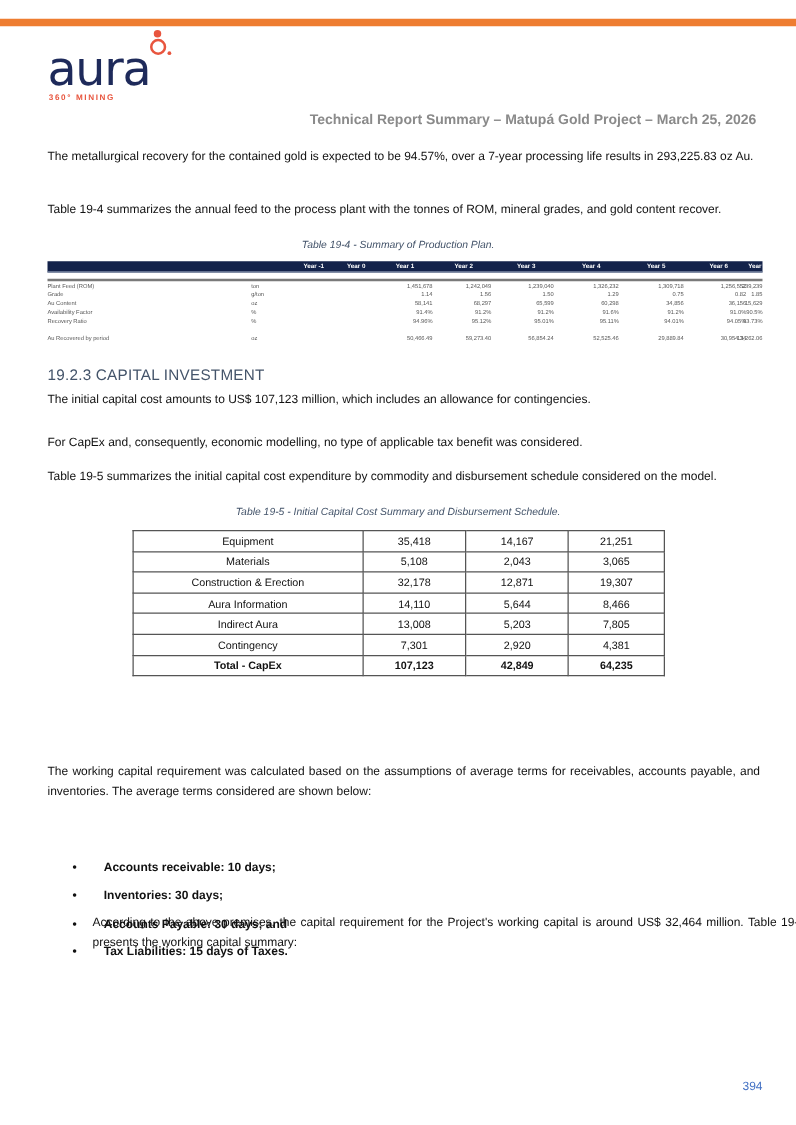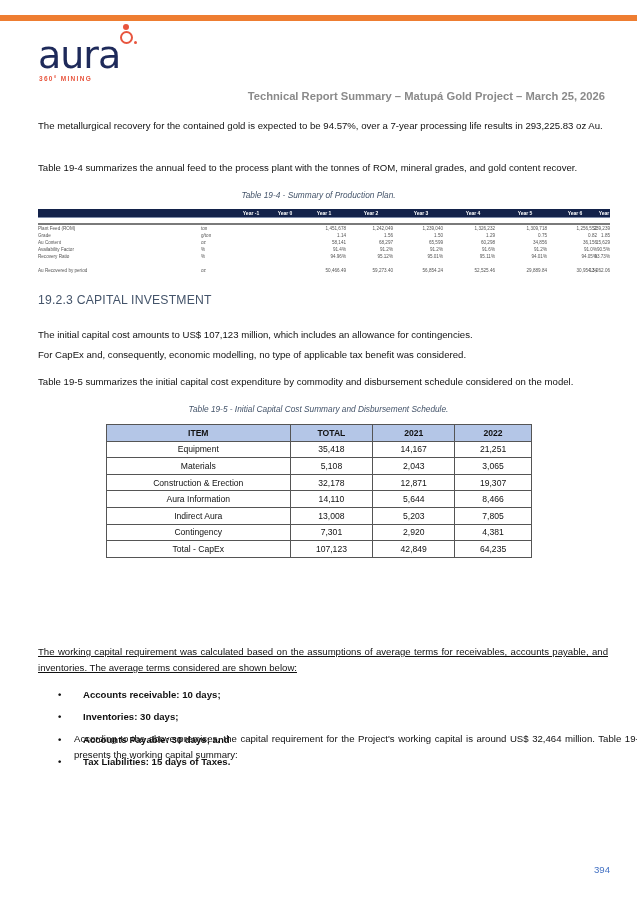--- a/index.html
+++ b/index.html
@@ -30,21 +30,21 @@
   .prod-row .lab { left: 0; }
   .prod-row .unit { left: 163px; }
   .prod-row .v { text-align: right; width: 50px; }
 
   .section-h { position: absolute; left: 38px; top: 293px; font-size: 12.2px; color: #44546A; letter-spacing: 0.2px; text-align: center; }
 
   
   .capex { position: absolute; left: 106px; top: 424px; border-collapse: collapse; width: 426px; font-size: 8.6px; }
   .capex td, .capex th { border: 1px solid #555; height: 15.6px; padding: 0; text-align: center; }
   .capex th, .capex td.hd { background: #B4C6E7; font-weight: bold; color: #111; }
-  .capex td.b { font-weight: normal; }
+  .capex td.b { font-weight: bold; }
 
   .bullets { position: absolute; left: 58px; top: 687px; font-size: 9.6px; font-weight: bold; }
   .bullet { position: relative; height: 22.4px; line-height: 16px; }
   .bullet .dot { position: absolute; left: 0; top: 0; }
   .bullet .txt { position: absolute; left: 25px; top: 0; white-space: nowrap; }
   .page-num { position: absolute; left: 594px; top: 864px; font-size: 9.6px; color: #4472C4; }
 </style>
 </head>
 <body>
 
@@ -141,40 +141,34 @@
     <span class="v" style="left:305px;">59,273.40</span>
     <span class="v" style="left:355px;">56,854.24</span>
     <span class="v" style="left:407px;">52,525.46</span>
     <span class="v" style="left:459px;">29,889.84</span>
     <span class="v" style="left:509px;">30,954.34</span>
     <span class="v" style="left:522px;">13,262.06</span>
   </div>
 </div>
 
 <div class="section-h">19.2.3  CAPITAL INVESTMENT</div>
-<div class="para" style="top:327px;">The initial capital cost amounts to US$ 107,123 million, which includes an allowance for contingencies.</div>
+<div class="para" style="top:312px;">The initial capital cost amounts to US$ 107,123 million, which includes an allowance for contingencies.</div>
 <div class="para" style="top:347px;">For CapEx and, consequently, economic modelling, no type of applicable tax benefit was considered.</div>
 <div class="para" style="top:374px;">Table 19-5 summarizes the initial capital cost expenditure by commodity and disbursement schedule considered on the model.</div>
 
 <div class="caption" style="top:404px;">Table 19-5 - Initial Capital Cost Summary and Disbursement Schedule.</div>
 
 <table class="capex">
   <colgroup>
       <col style="width:184px">
       <col style="width:83px">
       <col style="width:82px">
       <col style="width:77px">
     </colgroup>
   <tbody>
-      <tr>
-    <th>ITEM</th>
-    <th>TOTAL</th>
-    <th>2021</th>
-    <th>2022</th>
-  </tr>
   <tr>
     <td>Equipment</td>
     <td>35,418</td>
     <td>14,167</td>
     <td>21,251</td>
   </tr>
   <tr>
     <td>Materials</td>
     <td>5,108</td>
     <td>2,043</td>
@@ -206,21 +200,21 @@
   </tr>
   <tr>
     <td class="b">Total - CapEx</td>
     <td class="b">107,123</td>
     <td class="b">42,849</td>
     <td class="b">64,235</td>
   </tr>
 </tbody>
   </table>
 
-<div class="para" style="top:644px;text-decoration:underline;">The working capital requirement was calculated based on the assumptions of average terms for receivables, accounts payable, and inventories. The average terms considered are shown below:</div>
+<div class="para" style="top:610px;">The working capital requirement was calculated based on the assumptions of average terms for receivables, accounts payable, and inventories. The average terms considered are shown below:</div>
 
 <div class="bullets">
   <div class="bullet">
     <span class="dot">•</span>
     <span class="txt">Accounts receivable: 10 days;</span>
   </div>
   <div class="bullet">
     <span class="dot">•</span>
     <span class="txt">Inventories: 30 days;</span>
   </div>

